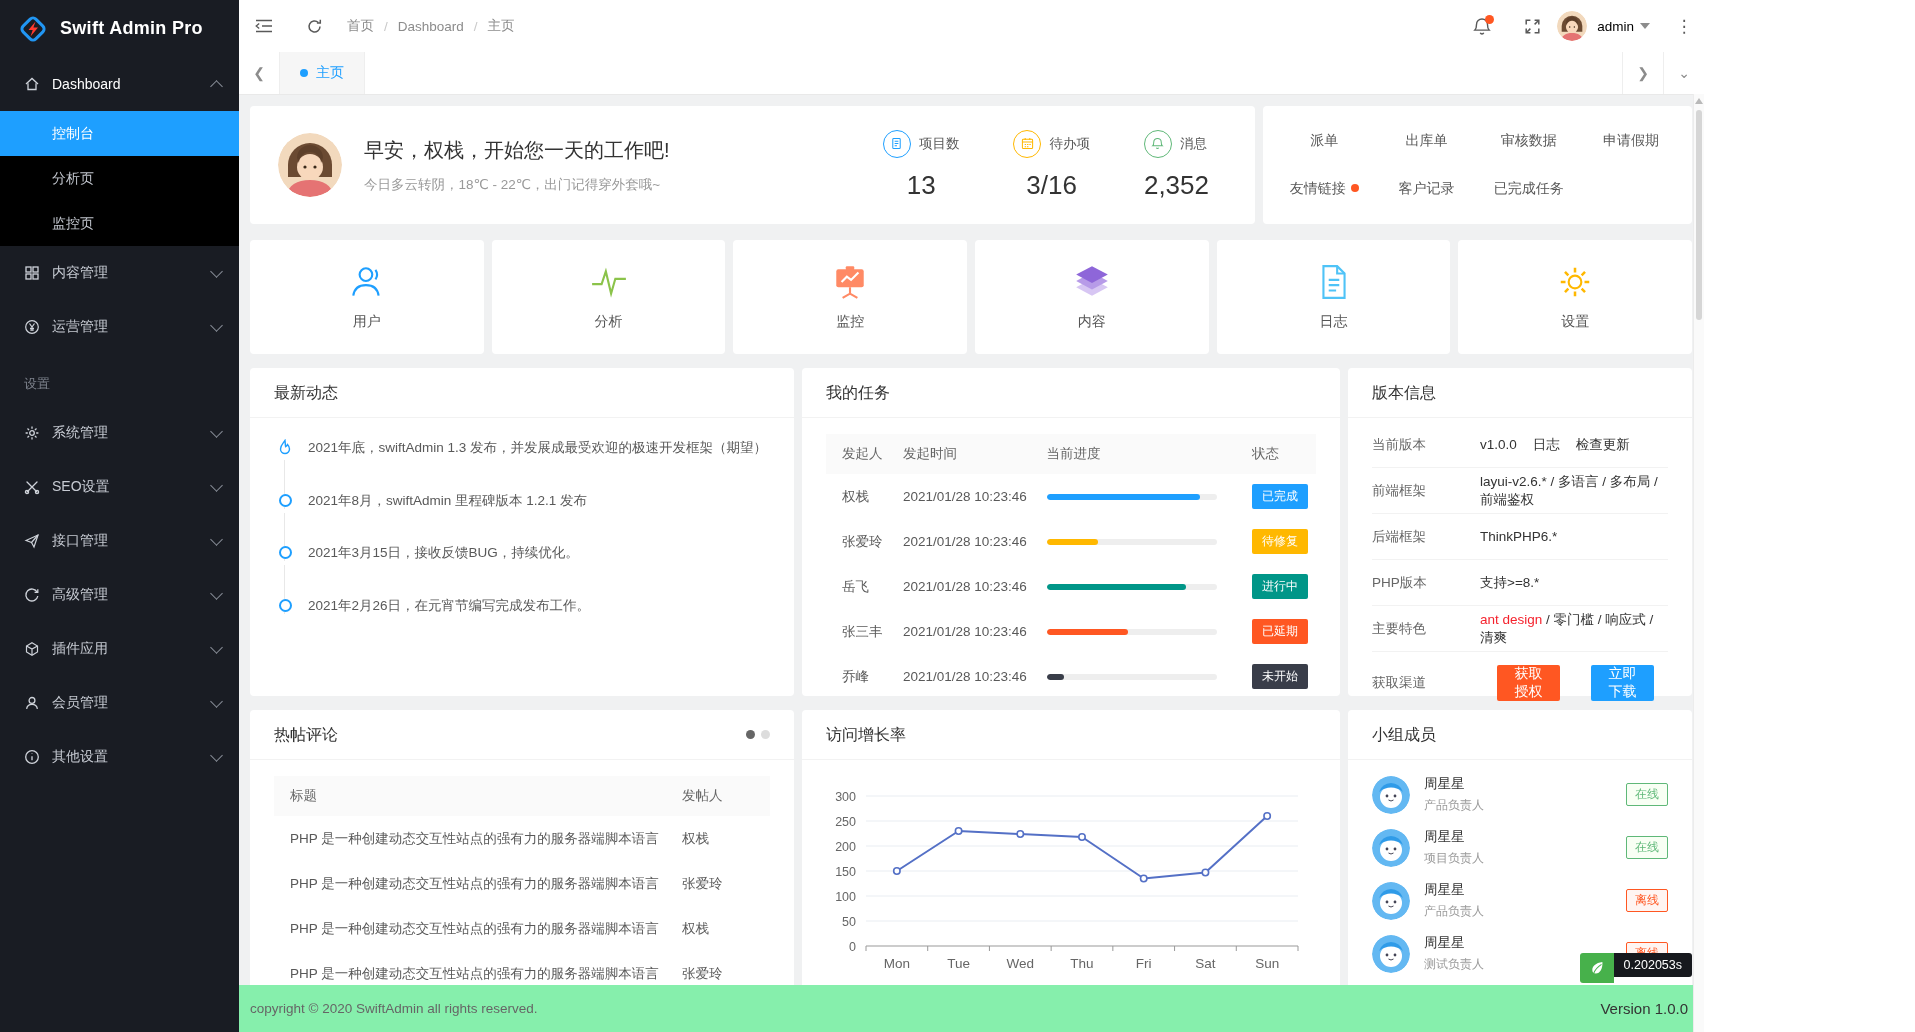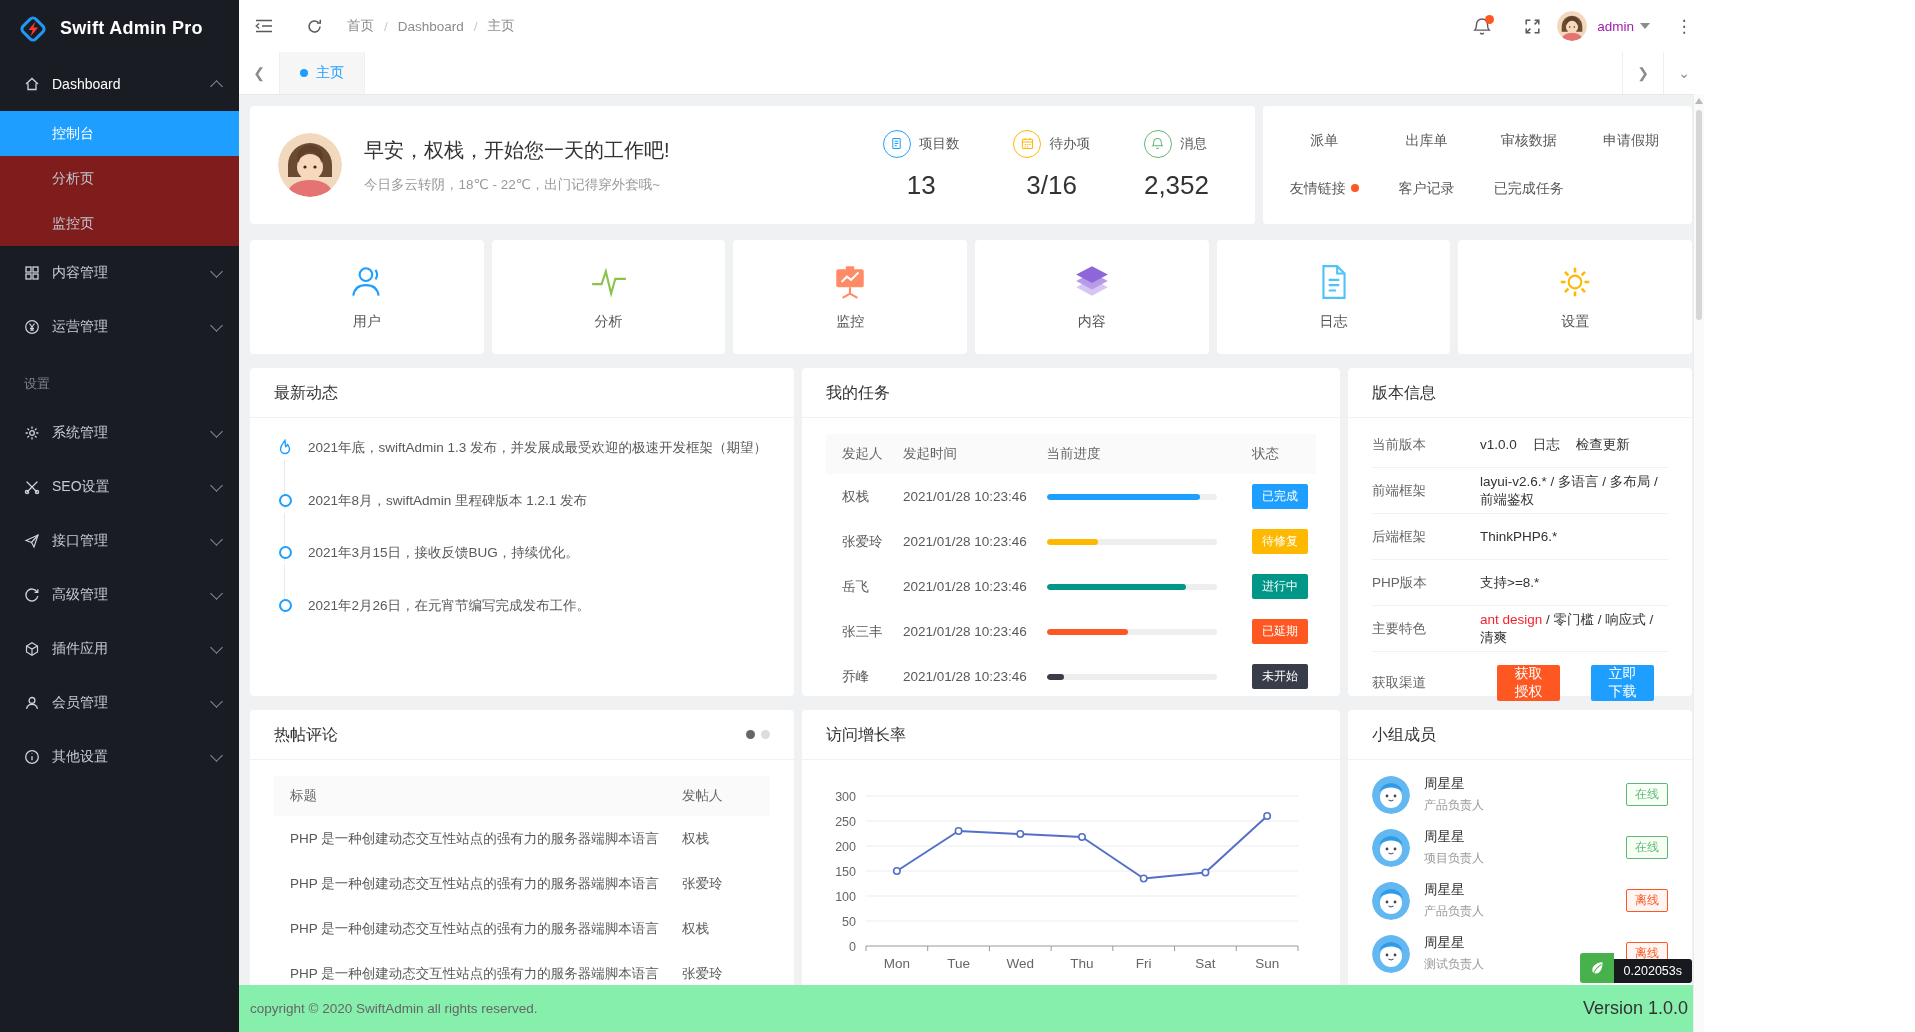--- a/index.html
+++ b/index.html
@@ -10,35 +10,35 @@
   .logo{height:57px;display:flex;align-items:center;gap:10px;padding:0 0 0 16px;}
   .logo-title{color:#fff;font-size:18px;font-weight:bold;letter-spacing:.3px;}
   .nav-item{position:relative;height:54px;display:flex;align-items:center;gap:12px;padding:0 18px 0 24px;
             color:#c7cbd3;font-size:14px;cursor:pointer;}
   .nav-item .lbl{flex:1;}
   .nav-item.parent-active{color:#fff;}
   .nav-icon{width:16px;height:16px;flex:0 0 16px;}
   .chev{width:8px;height:8px;border-right:1.6px solid #8a8f99;border-bottom:1.6px solid #8a8f99;
         transform:rotate(45deg);margin-top:-4px;}
   .chev.up{transform:rotate(-135deg);margin-top:4px;}
-  .submenu{background:#7f1d1d;}
+  .submenu{background:#000000;}
   .sub-item{height:45px;line-height:45px;padding-left:52px;color:#c2c6ce;font-size:14px;cursor:pointer;}
   .sub-item.active{background:#1E9FFF;color:#fff;}
   .section-label{height:52px;line-height:60px;padding-left:24px;color:#7d828c;font-size:13px;}
   
   .topbar{position:absolute;left:239px;top:0;right:0;height:52px;background:#fff;display:flex;
           align-items:center;border-bottom:1px solid #f2f2f2;}
   .tb-icon{width:50px;height:52px;display:flex;align-items:center;justify-content:center;cursor:pointer;}
   .breadcrumb{display:flex;align-items:center;gap:10px;color:#8c8c8c;font-size:13.5px;margin-left:8px;}
   .breadcrumb .sep{color:#c9c9c9;}
   .tb-right{margin-left:auto;display:flex;align-items:center;}
   .bell-wrap{position:relative;}
   .red-dot{position:absolute;top:15px;right:13px;width:9px;height:9px;border-radius:50%;background:#FF5722;}
   .avatar-sm{width:30px;height:30px;border-radius:50%;overflow:hidden;flex:0 0 30px;}
-  .username{margin:0 6px 0 10px;color:#a21caf;font-size:13.5px;cursor:pointer;}
+  .username{margin:0 6px 0 10px;color:#000000;font-size:13.5px;cursor:pointer;}
   .caret{width:0;height:0;border-left:5px solid transparent;border-right:5px solid transparent;
          border-top:6px solid #8c8c8c;margin-right:14px;}
   .more-dots{font-size:17px;color:#595959;width:40px;text-align:center;cursor:pointer;}
   
   .tabbar{position:absolute;left:239px;top:52px;right:0;height:42px;background:#fff;
           border-bottom:1px solid #e9e9e9;display:flex;align-items:stretch;}
   .tab-arrow{width:40px;display:flex;align-items:center;justify-content:center;color:#8c8c8c;
              font-size:14px;cursor:pointer;}
   .tab-arrow.bordered-l{border-left:1px solid #eee;}
   .tab{display:flex;align-items:center;gap:8px;padding:0 20px;background:#f6f6f6;
@@ -125,23 +125,23 @@
   .m-av{width:38px;height:38px;border-radius:50%;overflow:hidden;flex:0 0 38px;}
   .m-info{margin-left:14px;}
   .m-name{font-size:13.5px;color:#333;}
   .m-role{font-size:12px;color:#999;margin-top:4px;}
   .m-badge{margin-left:auto;font-size:12px;border:1px solid;border-radius:2px;padding:2px 8px;}
   .chart-body{padding:14px 8px 0 6px;}
   
   .footer{position:absolute;left:239px;right:0;bottom:0;height:47px;background:#86efac;display:flex;
           align-items:center;padding:0 0 0 11px;box-sizing:border-box;}
   .copyright{color:#666;font-size:13.5px;}
-  .version-txt{margin-left:auto;margin-right:16px;color:#333;font-size:18px;}
-  
-  .perf{position:absolute;right:12px;top:953px;display:flex;align-items:flex-end;z-index:9;}
+  .version-txt{margin-left:auto;margin-right:16px;color:#333;font-size:15px;}
+  
+  .perf{position:absolute;right:12px;top:953px;display:flex;align-items:flex-start;z-index:9;}
   .perf-leaf{width:34px;height:30px;background:#47b14b;display:flex;align-items:center;
              justify-content:center;border-radius:3px 0 0 3px;}
   .perf-time{background:#17191e;color:#fff;font-size:12.5px;height:24px;line-height:24px;
              padding:0 10px;border-radius:0 3px 3px 0;}
   
   .scrollbar{position:absolute;right:0;top:94px;bottom:0;width:10px;background:#fafafa;
              border-left:1px solid #ececec;}
   .sb-up{position:absolute;top:4px;left:1px;width:0;height:0;border-left:4px solid transparent;
          border-right:4px solid transparent;border-bottom:6px solid #b9b9b9;}
   .sb-thumb{position:absolute;top:16px;left:1.5px;width:6px;height:210px;border-radius:3px;background:#d6d6d6;}

